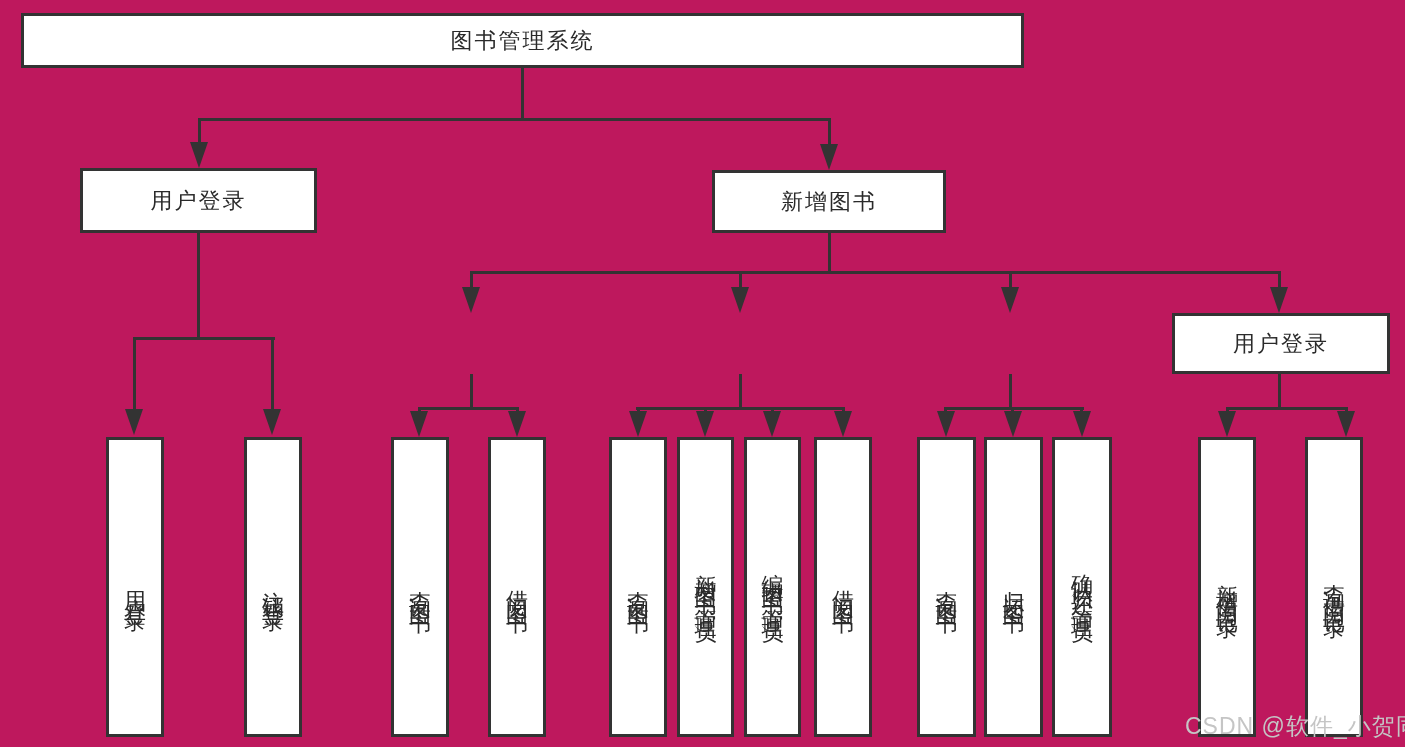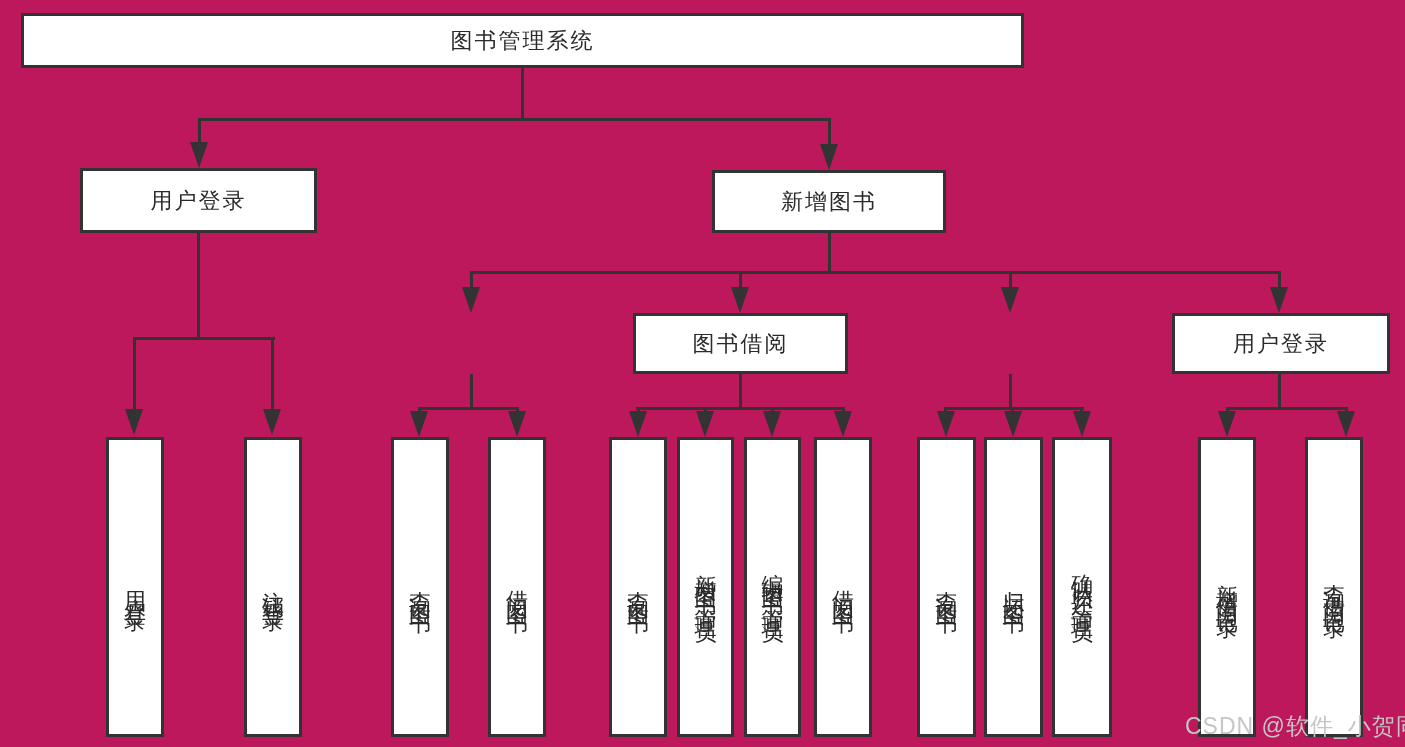--- a/index.html
+++ b/index.html
@@ -76,23 +76,20 @@
   <div class="seg h" style="left:470px;top:271px;width:811px"></div>
   <div class="seg v" style="left:470px;top:271px;height:18px"></div>
   <div class="arw" style="left:462px;top:287px"></div>
   <div class="seg v" style="left:739px;top:271px;height:18px"></div>
   <div class="arw" style="left:731px;top:287px"></div>
   <div class="seg v" style="left:1009px;top:271px;height:18px"></div>
   <div class="arw" style="left:1001px;top:287px"></div>
   <div class="seg v" style="left:1278px;top:271px;height:18px"></div>
   <div class="arw" style="left:1270px;top:287px"></div>
 
-  <div class="node" style="left:633px;top:313px;width:215px;height:61px">
-    <span>图书借阅</span>
-  </div>
   <div class="node" style="left:1172px;top:313px;width:218px;height:61px">
     <span>用户登录</span>
   </div>
 
   <div class="seg v" style="left:470px;top:374px;height:33px"></div>
   <div class="seg h" style="left:418px;top:407px;width:101px"></div>
   <div class="seg v" style="left:418px;top:407px;height:6px"></div>
   <div class="arw" style="left:410px;top:411px"></div>
   <div class="seg v" style="left:516px;top:407px;height:6px"></div>
   <div class="arw" style="left:508px;top:411px"></div>

